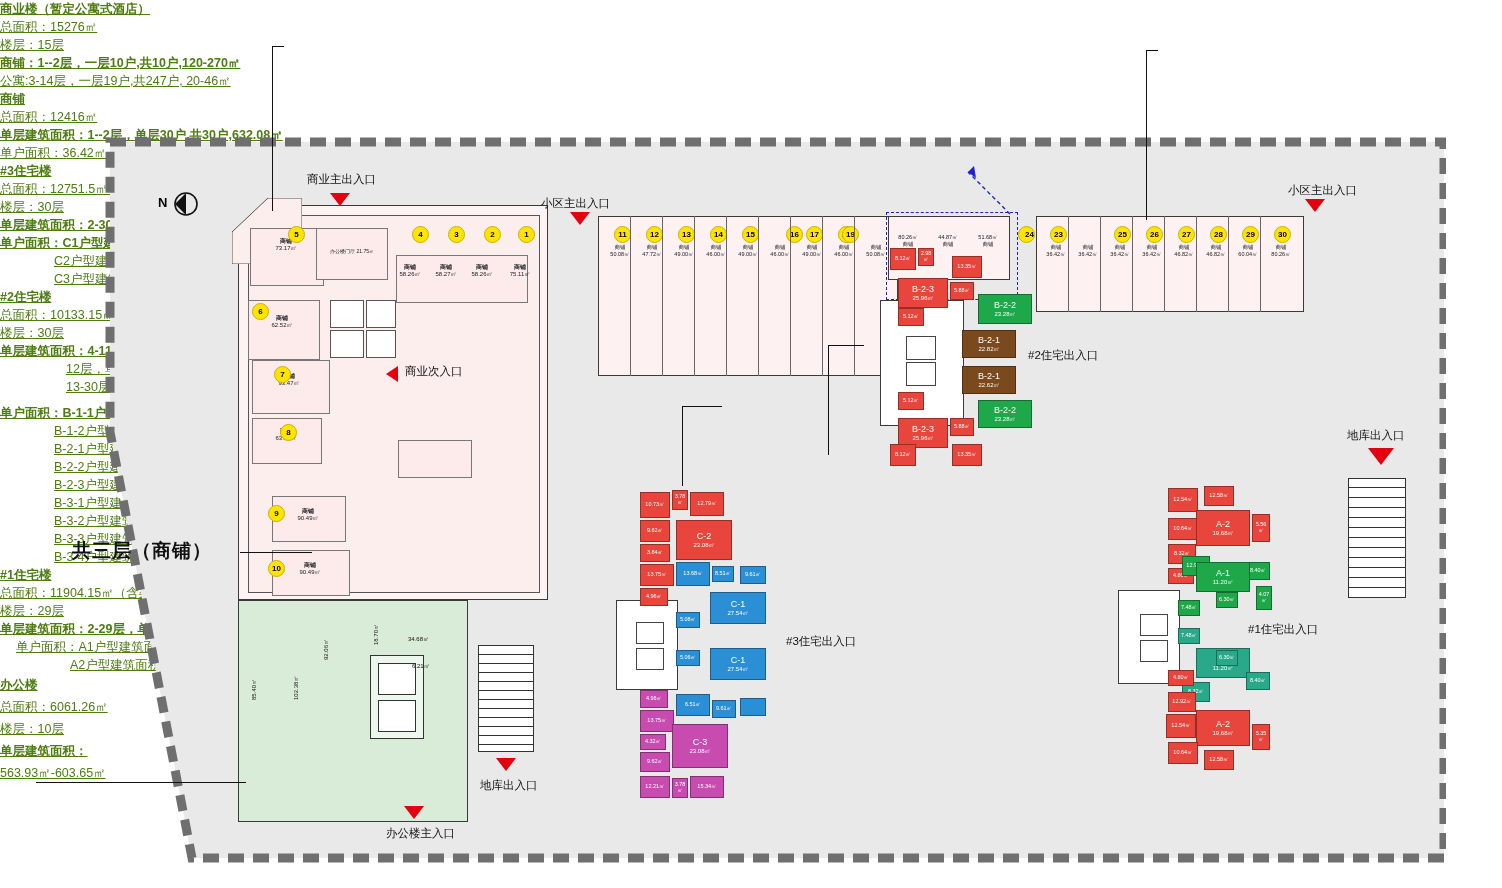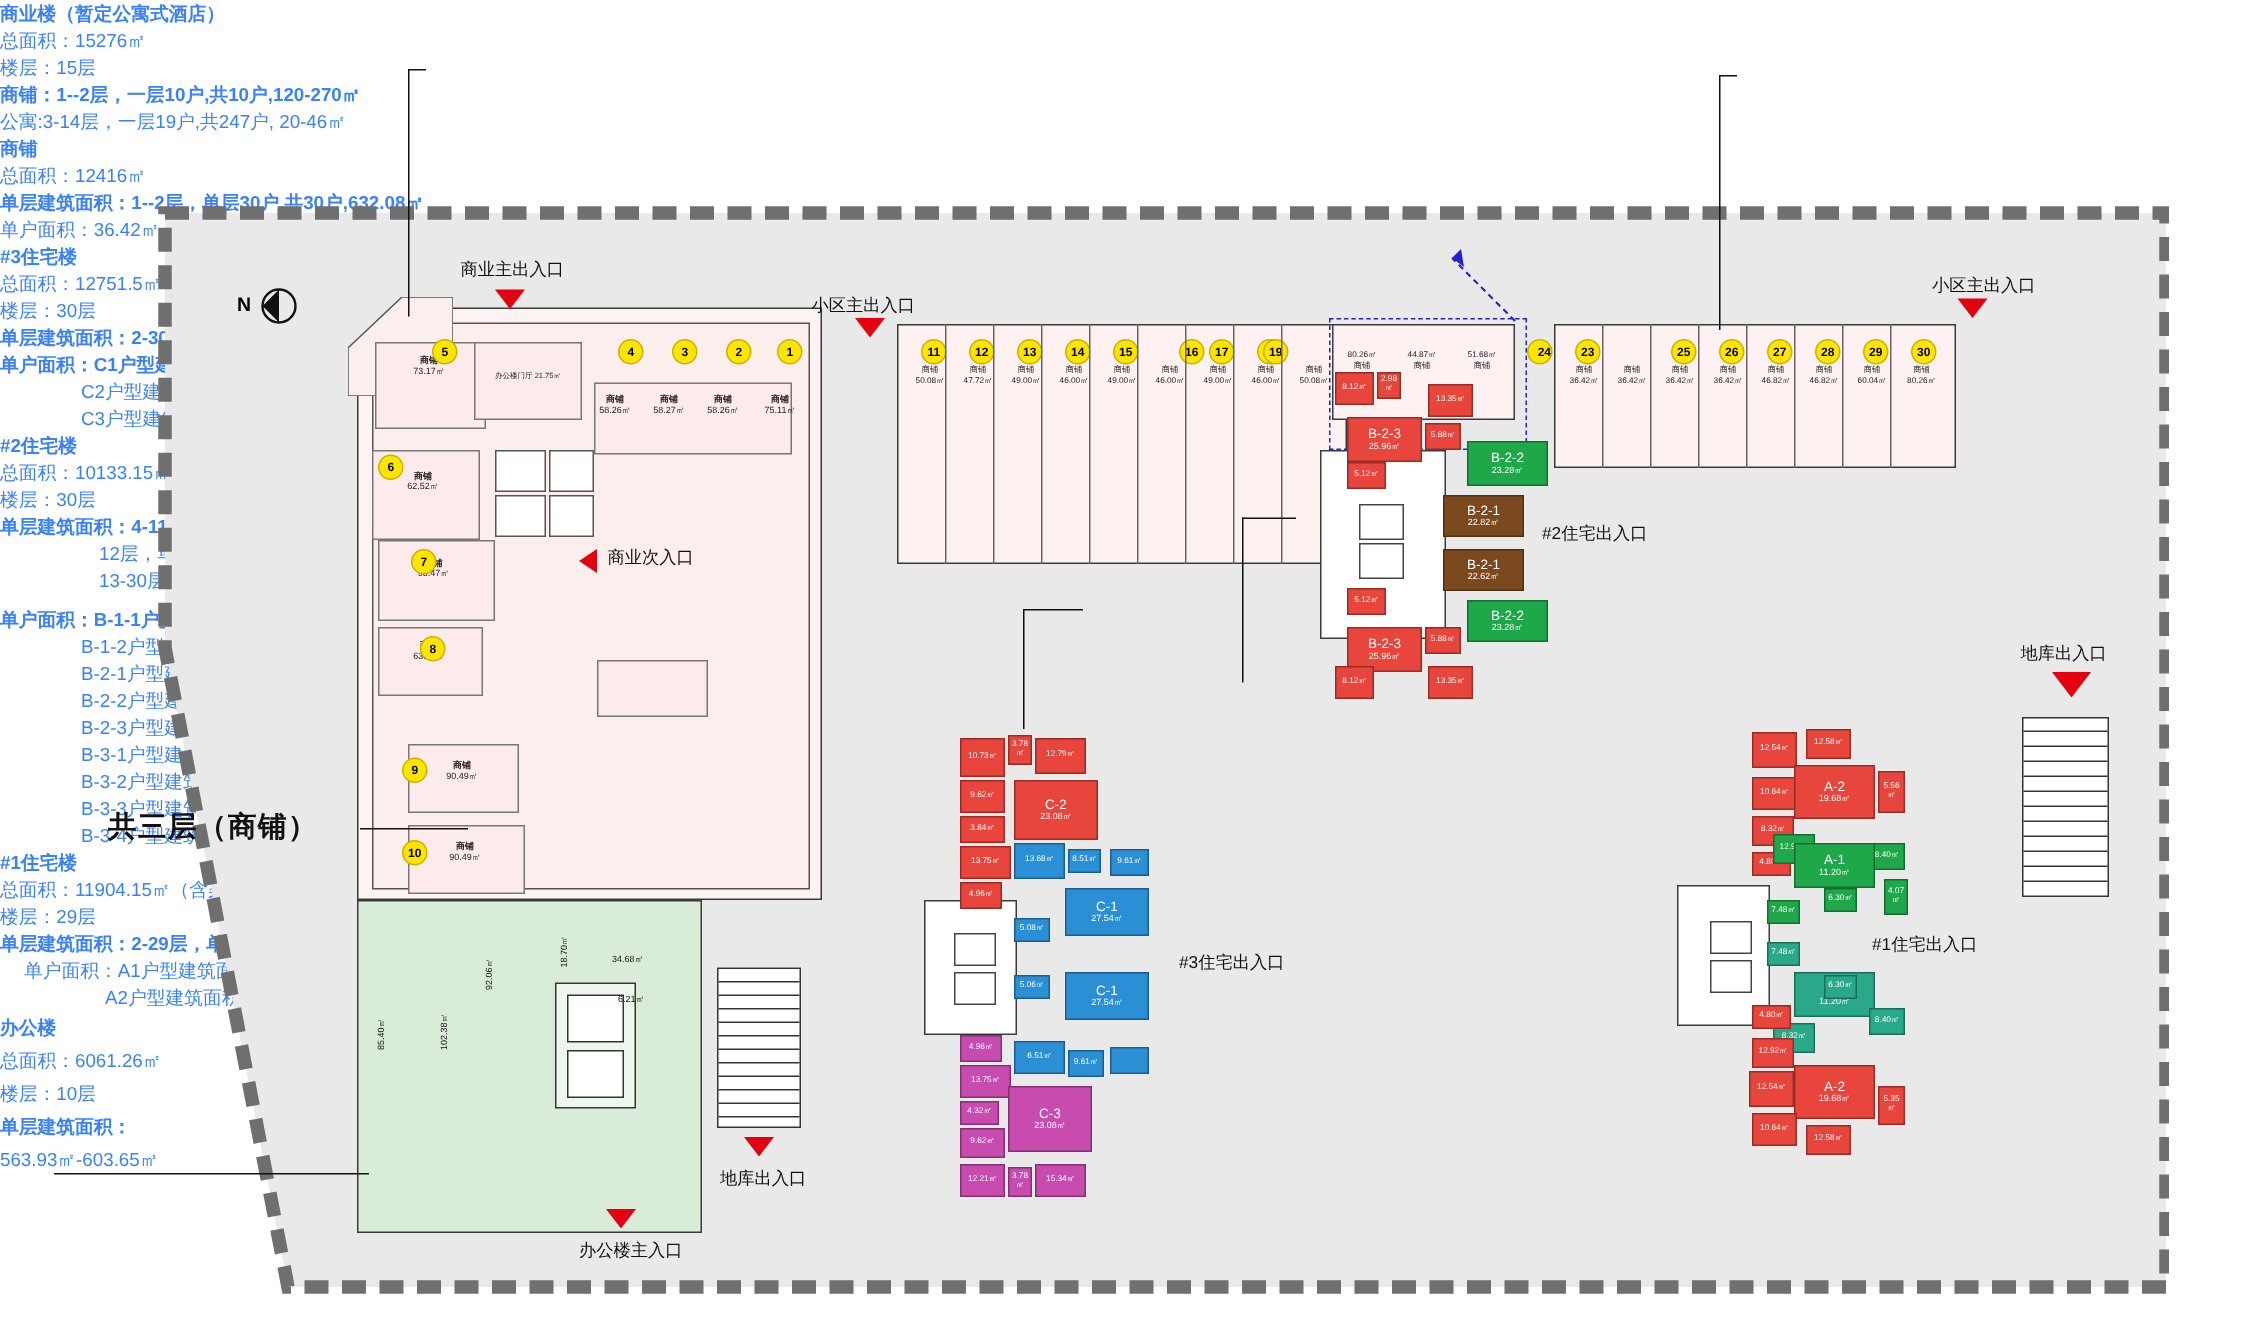--- a/index.html
+++ b/index.html
@@ -1,20 +1,20 @@
 <!DOCTYPE html>
 <html lang="zh"><head>
 <meta charset="utf-8">
 <style>
   html,body{margin:0;padding:0;background:#ffffff;}
   body{width:1502px;height:888px;position:relative;overflow:hidden;
        font-family:"Liberation Sans","DejaVu Sans",sans-serif;color:#111;}
   #stage{position:absolute;left:0;top:0;width:1502px;height:888px;}
   .abs{position:absolute;}
-  .note{font-size:12.5px;line-height:18px;color:#3b82f6;white-space:nowrap;}
+  .note{font-size:12.5px;line-height:18px;color:#4d7c0f;white-space:nowrap;text-decoration:underline;}
   .note .ln{display:block;}
   .note .ln.bold{font-weight:bold;}
 
   
   .site{position:absolute;left:96px;top:132px;width:1350px;height:738px;}
   .site svg{display:block;}
 
   
   .bld{position:absolute;border:1px solid #3a3a3a;background:#fdf4f4;box-sizing:border-box;}
   .bld.green{background:#dff0df;}

